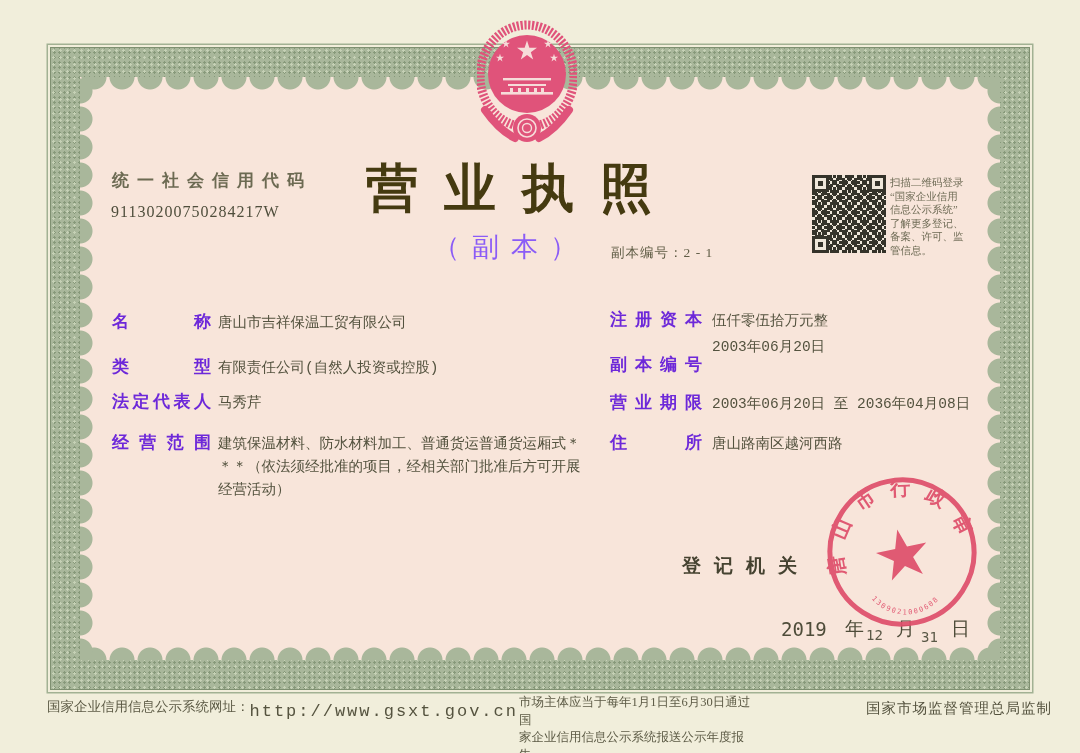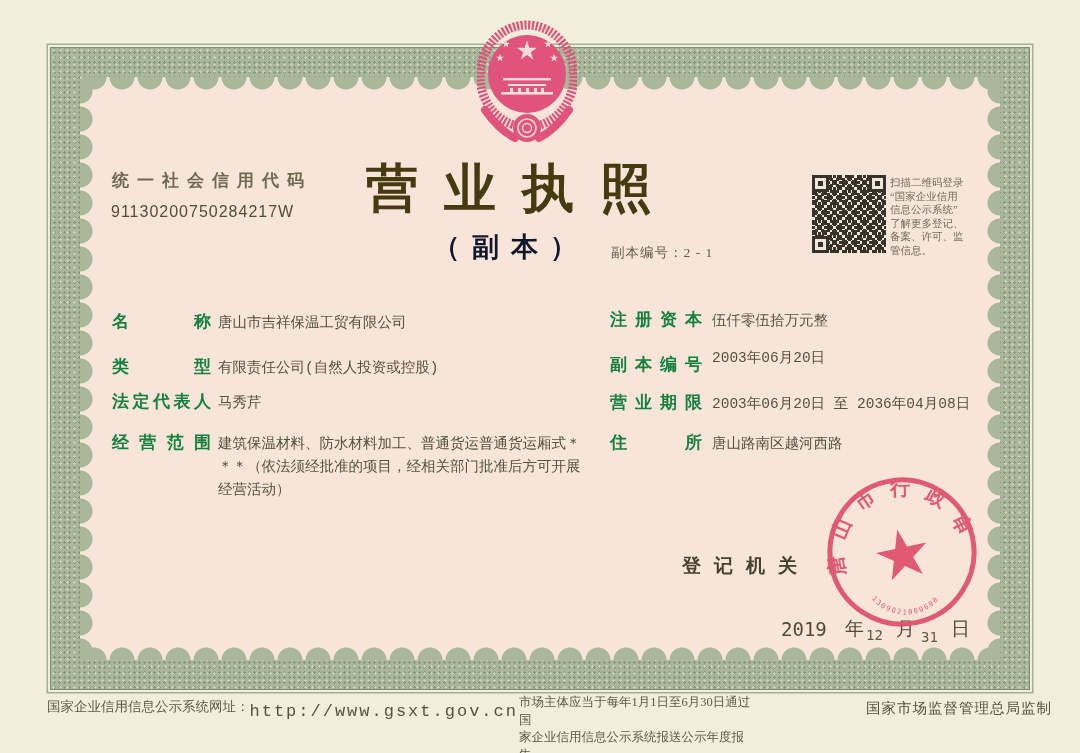--- a/index.html
+++ b/index.html
@@ -37,42 +37,42 @@
     background-size:13px 28px;background-repeat:repeat-y;}
   .scallop.right{top:30px;bottom:30px;right:30px;width:13px;
     background-image:radial-gradient(circle at 13px 14px,#a9b79b 12px,rgba(0,0,0,0) 13px);
     background-size:13px 28px;background-repeat:repeat-y;}
 
   .abs{position:absolute;z-index:6;}
 
   
   .emblem{position:absolute;left:477px;top:18px;width:100px;height:130px;z-index:7;}
   .credit-label{left:112px;top:169px;font-size:17px;letter-spacing:8px;color:#6c6a52;font-weight:600;}
-  .credit-code{left:111px;top:203px;font-family:Liberation Sans, sans-serif;font-size:16px;color:#4f4e3c;letter-spacing:1px;}
+  .credit-code{left:111px;top:203px;font-family:Liberation Serif, serif;font-size:16px;color:#4f4e3c;letter-spacing:1px;}
   .title{left:340px;top:154px;width:400px;
     font-family:"Liberation Sans",sans-serif;font-weight:900;font-size:52px;
     letter-spacing:26px;text-indent:26px;color:#453a10;}
   .subtitle{left:340px;top:229px;width:330px;text-align:center;
-    font-size:27px;font-weight:700;letter-spacing:12px;text-indent:12px;color:#0f172a;}
+    font-size:27px;font-weight:400;letter-spacing:12px;text-indent:12px;color:#8b5cf6;}
   .copy-no{left:611px;top:244px;font-size:13.5px;color:#5f5c45;letter-spacing:1px;}
 
   
   .qr{left:812px;top:175px;width:74px;height:78px;
     background:
       repeating-conic-gradient(#35332a 0% 25%, rgba(0,0,0,0) 0% 50%),
       repeating-conic-gradient(#35332a 0% 25%, #efe7da 0% 50%);
     background-size:6px 6px,10px 10px;}
   .finder{position:absolute;width:17px;height:17px;border:3px solid #35332a;background:#efe7da;box-sizing:border-box;}
   .finder::after{content:"";position:absolute;left:3px;top:3px;width:5px;height:5px;background:#35332a;}
   .finder.tl{left:0;top:0;} .finder.tr{right:0;top:0;} .finder.bl{left:0;bottom:0;}
   .qr-caption{left:890px;top:176px;width:88px;font-size:10.5px;line-height:13.6px;
     color:#6e6b55;white-space:pre-line;}
 
   
-  .row-label{font-size:17px;font-weight:600;color:#15803d;
+  .row-label{font-size:17px;font-weight:600;color:#6d28d9;
     text-align:justify;text-align-last:justify;}
   .row-label.l{left:112px;width:99px;}
   .row-label.r{left:610px;width:92px;}
   .row-value{font-size:14.5px;color:#53523e;line-height:23px;font-family:Liberation Mono, monospace;}
   .row-value.l{left:218px;width:372px;}
   .row-value.r{left:712px;width:285px;}
 
   
   .reg-label{left:682px;top:553px;font-size:19px;font-weight:700;letter-spacing:13px;color:#454230;}
   .date-part{font-size:19px;color:#4e4c39;}
@@ -153,21 +153,21 @@
 <div class="abs row-label l" style="top:390px">法定代表人</div>
 <div class="abs row-value l" style="top:392px">马秀芹</div>
 
 <div class="abs row-label l" style="top:431px">经营范围</div>
 <div class="abs row-value l" style="top:433px">建筑保温材料、防水材料加工、普通货运普通货运厢式＊＊＊（依法须经批准的项目，经相关部门批准后方可开展经营活动）</div>
 
 <div class="abs row-label r" style="top:308px">注册资本</div>
 <div class="abs row-value r" style="top:310px">伍仟零伍拾万元整</div>
 
 <div class="abs row-label r" style="top:353px">副本编号</div>
-<div class="abs row-value r" style="top:347px">2003年06月20日</div>
+<div class="abs row-value r" style="top:336px">2003年06月20日</div>
 
 <div class="abs row-label r" style="top:391px">营业期限</div>
 <div class="abs row-value r" style="top:393px">2003年06月20日 至 2036年04月08日</div>
 
 <div class="abs row-label r" style="top:431px">住所</div>
 <div class="abs row-value r" style="top:433px">唐山路南区越河西路</div>
 
 <div class="abs reg-label">登记机关</div>
 
 <svg class="seal" viewBox="0 0 172 172">

